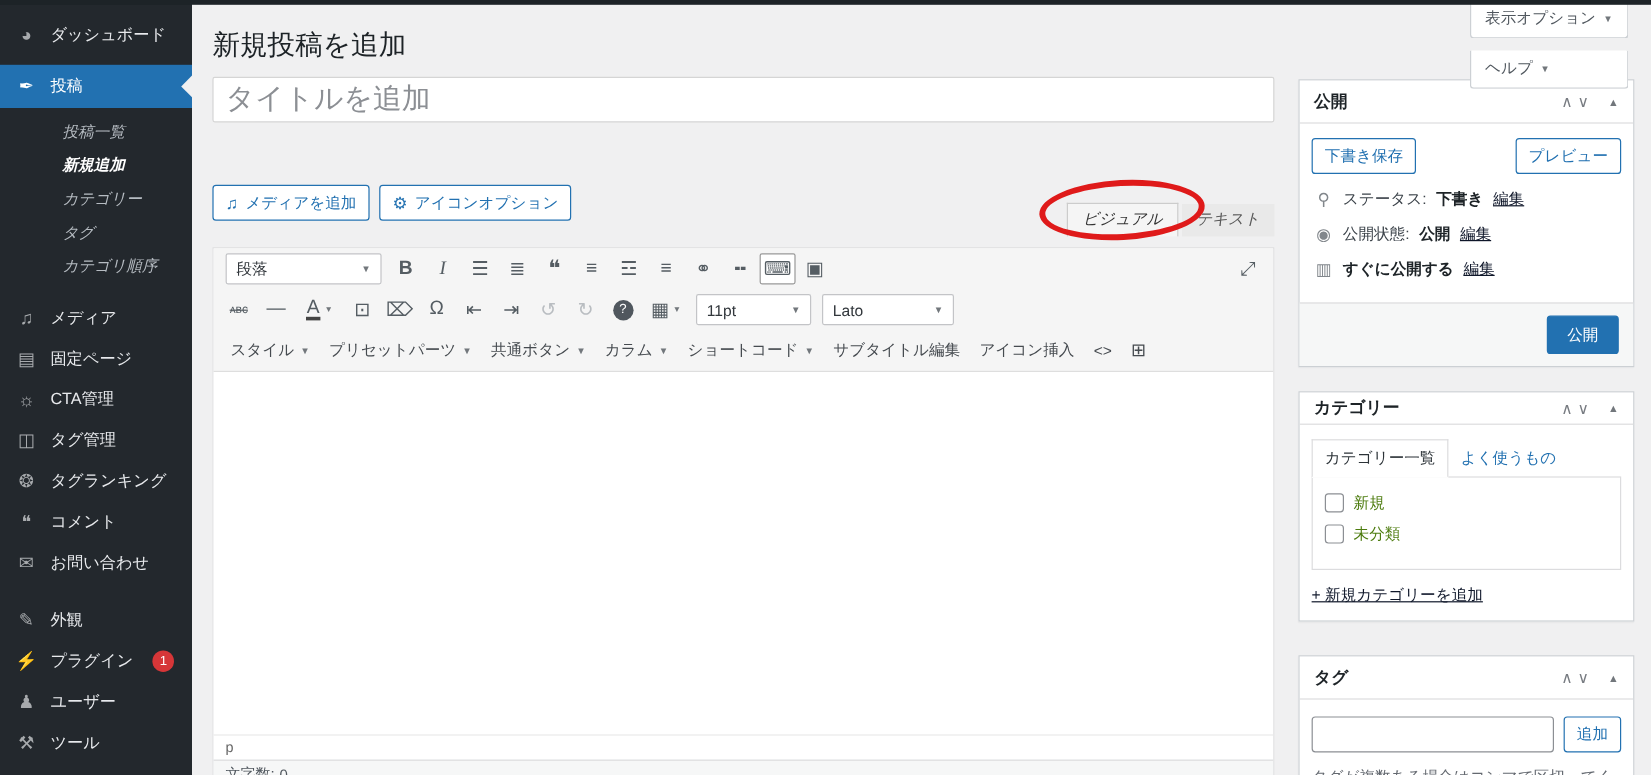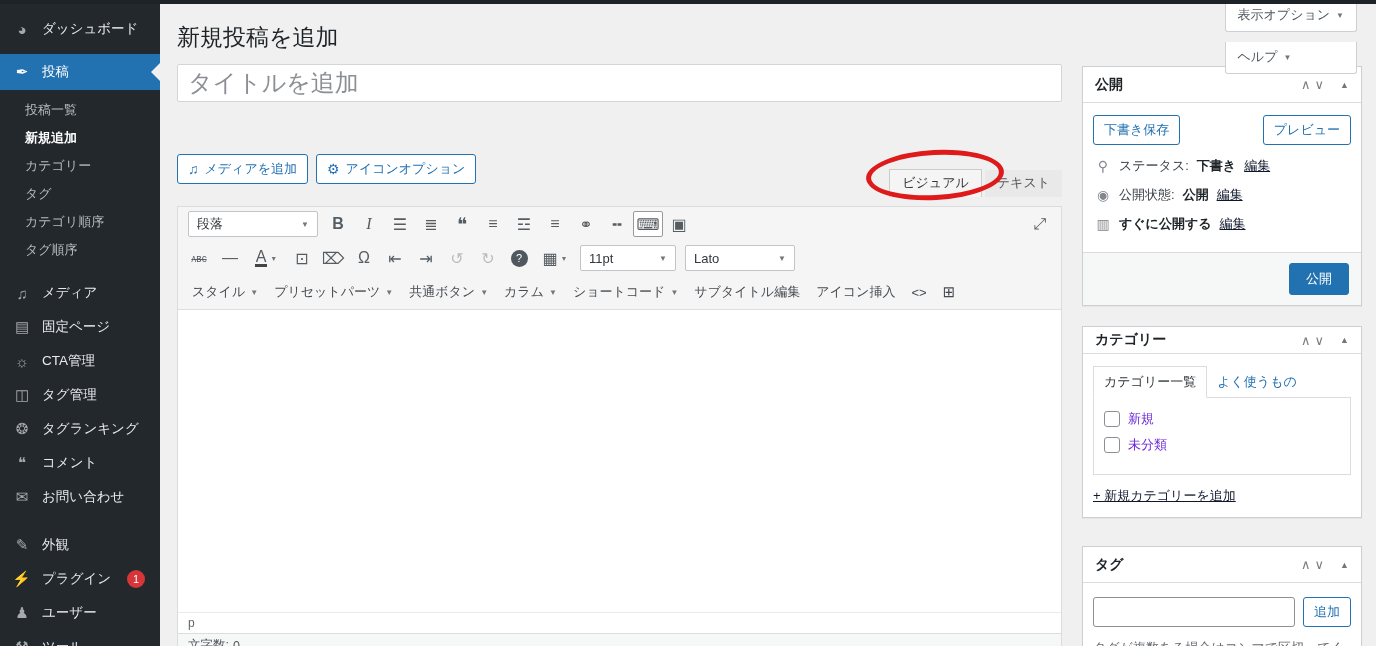--- a/index.html
+++ b/index.html
@@ -14,21 +14,21 @@
 
   
   .sidebar { position:absolute; left:0; top:0; width:160px; height:646px; background:#23282d; z-index:30; padding-top:12px; }
   .mitem { display:flex; align-items:center; height:34px; padding-left:12px; gap:10px; color:#e8eaed; font-size:13.5px; cursor:pointer; }
   .mitem .micon { width:20px; text-align:center; color:#a7aaad; font-size:15px; }
   .mitem.active { background:#2271b1; color:#fff; position:relative; margin-top:8px; height:36px; }
   .mitem.active .micon { color:#fff; }
   .mitem.active::after { content:""; position:absolute; right:0; top:50%; margin-top:-9px;
     border:9px solid transparent; border-right:9px solid #f0f0f1; }
   .submenu { padding:6px 0 12px 0; }
-  .smitem { display:flex; align-items:center; height:28px; padding-left:25px; color:#b6bcc2; font-size:13px; cursor:pointer; }
+  .smitem { display:flex; align-items:center; height:28px; padding-left:52px; color:#b6bcc2; font-size:13px; cursor:pointer;font-style:italic; }
   .smitem.current { color:#fff; font-weight:bold; }
   .mgap { height:14px; }
   .badge { display:inline-block; min-width:18px; height:18px; line-height:18px; border-radius:50%;
     background:#d63638; color:#fff; font-size:11px; text-align:center; margin-left:6px; }
 
   
   .content { position:absolute; left:160px; top:0; right:0; bottom:0; overflow:hidden; }
   .chrome { position:absolute; top:0; right:19px; display:flex; gap:10px; z-index:35;flex-direction:column; }
   .chrome-btn { background:#fff; border:1px solid #ccd0d4; border-top:none; border-radius:0 0 3px 3px;
     padding:6px 12px 7px; font-size:13px; color:#50575e; display:flex; align-items:center; gap:6px; cursor:pointer; }
@@ -39,21 +39,21 @@
     border-radius:2px; padding:0 10px; font-size:24px; color:#15803d; background:#fff;
     font-family:"Liberation Sans", sans-serif; }
   .title-input::placeholder { color:#8c8f94; opacity:1; }
 
   .media-row { position:absolute; left:17px; top:154px; display:flex; gap:8px; }
   .btn-blue-outline { background:#fff; border:1px solid #2271b1; border-radius:3px; color:#2271b1;
     font-size:13px; padding:5px 10px; display:flex; align-items:center; gap:6px; cursor:pointer;
     font-family:"Liberation Sans", sans-serif; }
   .btn-blue-outline .bicon { font-size:14px; }
 
-  .etabs { position:absolute; left:17px; top:169px; width:885px; display:flex; justify-content:flex-end; align-items:flex-end; }
+  .etabs { position:absolute; left:17px; top:169px; width:885px; display:flex; justify-content:flex-end; align-items:flex-end;font-style:italic; }
   .etab { padding:4px 12px 5px; font-size:13px; color:#595959; cursor:pointer; }
   .etab.active { background:#f5f5f5; border:1px solid #ccc; border-bottom:none; color:#333; }
   .etab.inactive { background:#e9e9e9; margin-left:3px; }
 
   .annotation-ellipse { position:absolute; left:706px; top:150px; width:138px; height:50px;
     border:5px solid #df1a1a; border-radius:50%; transform:rotate(-3deg); z-index:25; pointer-events:none; }
 
   .editor { position:absolute; left:17px; top:206px; width:885px; height:452px; background:#fff;
     border:1px solid #dcdcde; display:flex; flex-direction:column; }
   .mce-toolbars { background:#f5f5f5; border-bottom:1px solid #dedede; }
@@ -101,21 +101,21 @@
     padding:6px 16px; border-radius:3px; cursor:pointer; font-family:"Liberation Sans", sans-serif; }
 
   .p-cats { top:326px; height:192px; }
   .cat-body { padding:12px 10px; }
   .cat-tabs { display:flex; align-items:flex-end; }
   .cat-tab-active { background:#fff; border:1px solid #dcdcde; border-bottom:1px solid #fff;
     padding:6px 10px; font-size:13px; color:#2c3338; position:relative; z-index:2; margin-bottom:-1px; cursor:pointer; }
   .cat-tab-link { font-size:13px; color:#2271b1; padding:6px 10px; cursor:pointer; }
   .cat-box { border:1px solid #dcdcde; background:#fff; padding:12px 10px; height:78px; display:flex;
     flex-direction:column; gap:8px; }
-  .chk-row { display:flex; align-items:center; gap:8px; font-size:13px; color:#6d28d9; }
+  .chk-row { display:flex; align-items:center; gap:8px; font-size:13px; color:#4d7c0f; }
   .chk { width:16px; height:16px; border:1px solid #8c8f94; border-radius:3px; background:#fff; cursor:pointer; }
   .cat-add { margin-top:12px; font-size:13px; }
 
   .p-tags { top:546px; height:150px; }
   .tag-body { padding:14px 10px; }
   .tag-row { display:flex; gap:8px; }
   .tag-input { flex:1; height:30px; border:1px solid #8c8f94; border-radius:3px; padding:0 8px;
     font-size:13px; font-family:"Liberation Sans", sans-serif; }
   .tag-hint { margin-top:12px; font-size:13px; color:#646970; }
 </style>
@@ -132,21 +132,20 @@
   <div class="mitem active">
     <span class="micon">✒</span>
     <span>投稿</span>
   </div>
   <div class="submenu">
     <div class="smitem">投稿一覧</div>
     <div class="smitem current">新規追加</div>
     <div class="smitem">カテゴリー</div>
     <div class="smitem">タグ</div>
     <div class="smitem">カテゴリ順序</div>
-    <div class="smitem">タグ順序</div>
   </div>
   <div class="mitem">
     <span class="micon">♫</span>
     <span>メディア</span>
   </div>
   <div class="mitem">
     <span class="micon">▤</span>
     <span>固定ページ</span>
   </div>
   <div class="mitem">

